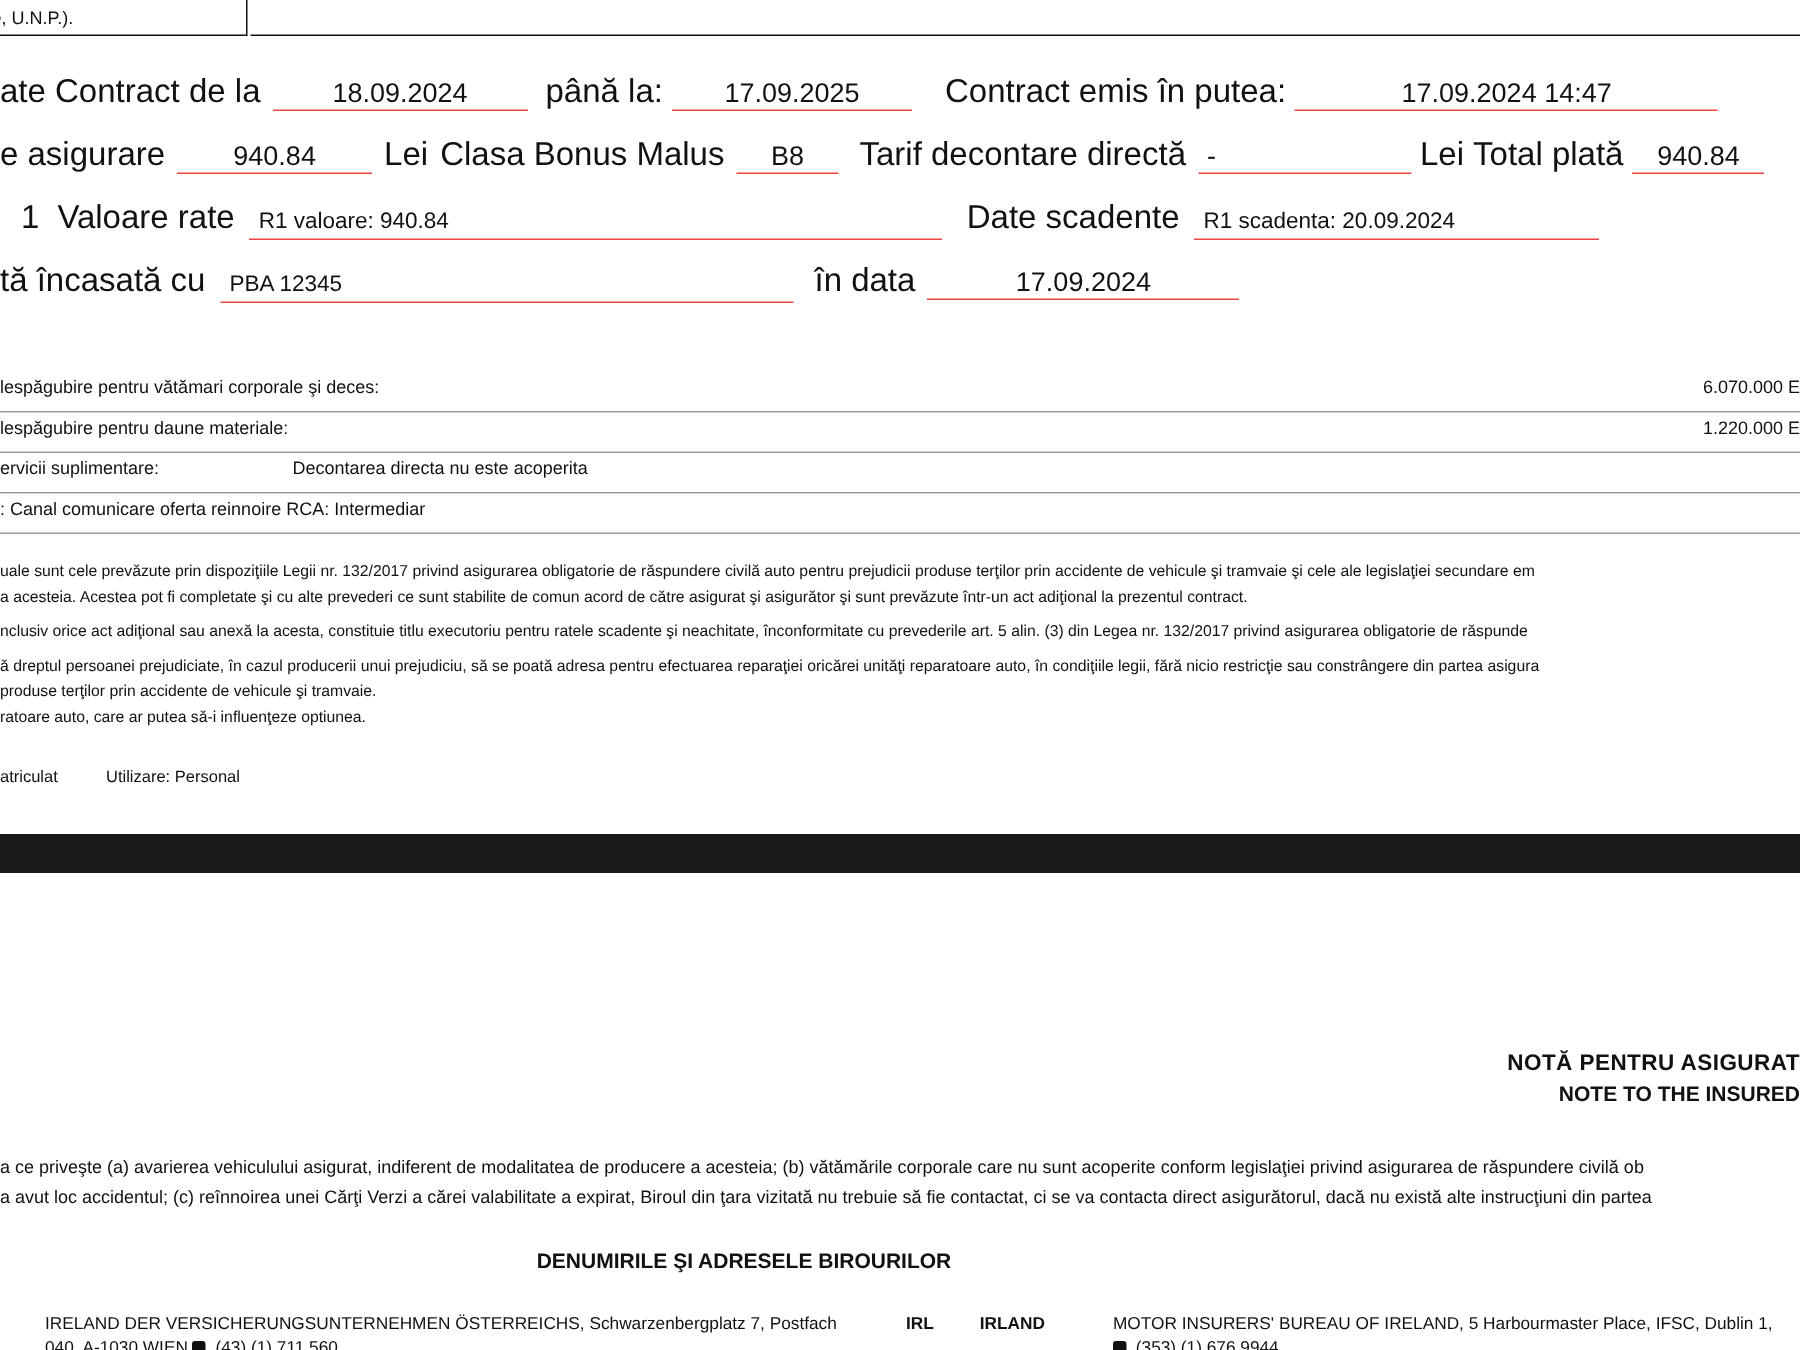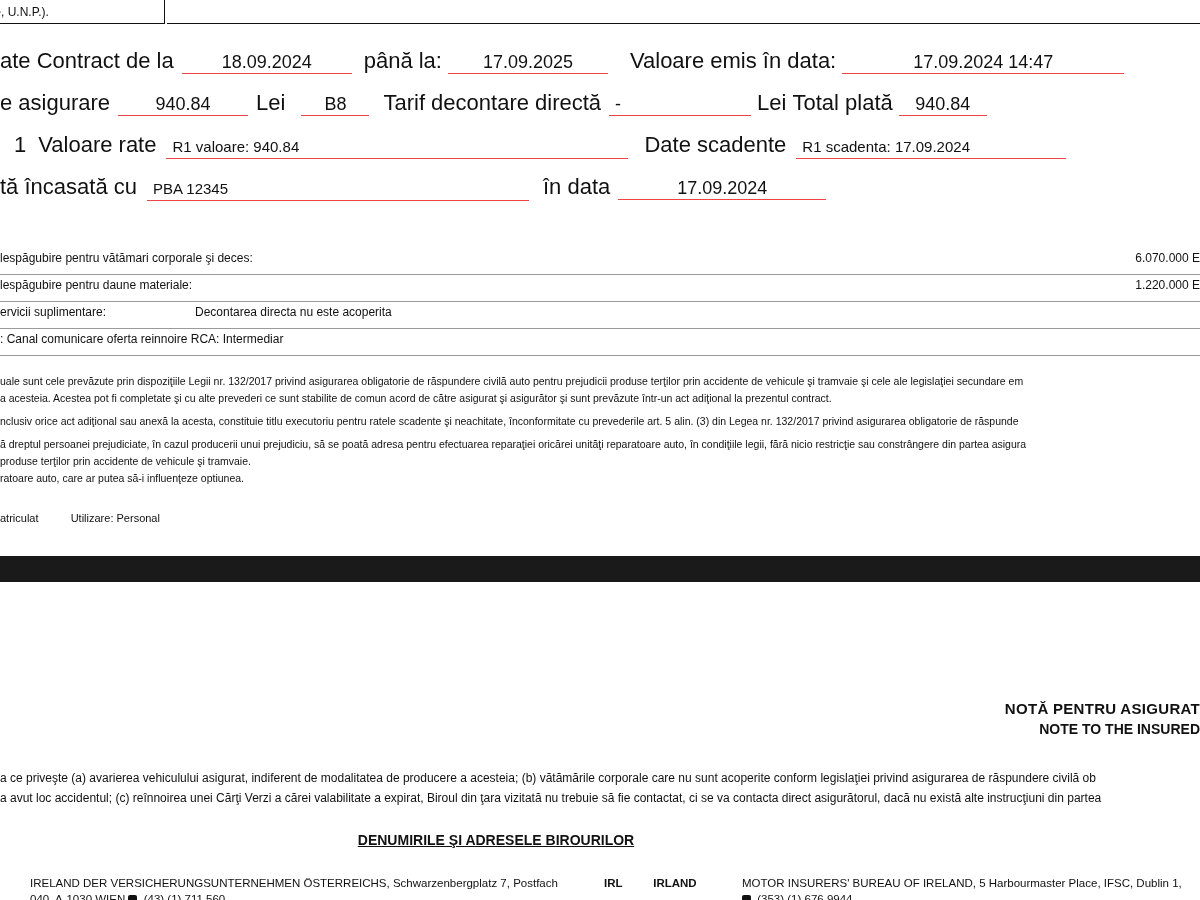--- a/index.html
+++ b/index.html
@@ -167,21 +167,20 @@
     white-space: nowrap;
   }
   .bureaus-title {
     position: absolute;
     left: 0;
     top: 832px;
     width: 992px;
     text-align: center;
     font-size: 14px;
     font-weight: bold;
-    text-decoration: underline;
   }
   .bureaus {
     position: absolute;
     left: 0;
     top: 875px;
     width: 1200px;
     font-size: 11.5px;
     line-height: 16px;
   }
   .bureaus .col1 {
@@ -225,32 +224,33 @@
 
     <div class="frow">
       <span class="lbl big">ate Contract de la</span>
       <span class="sp" style="width:8px"></span>
       <span class="val" style="width:158px">18.09.2024</span>
       <span class="sp" style="width:12px"></span>
       <span class="lbl big">până la:</span>
       <span class="sp" style="width:6px"></span>
       <span class="val" style="width:148px">17.09.2025</span>
       <span class="sp" style="width:22px"></span>
-      <span class="lbl big">Valoare emis în data:</span>
+      <span class="lbl big">Contract emis în putea:</span>
       <span class="sp" style="width:6px"></span>
       <span class="val" style="width:270px">17.09.2024 14:47</span>
     </div>
 
     <div class="frow">
       <span class="lbl big">e asigurare</span>
       <span class="sp" style="width:8px"></span>
       <span class="val" style="width:118px">940.84</span>
       <span class="sp" style="width:8px"></span>
       <span class="lbl big">Lei</span>
       <span class="sp" style="width:8px"></span>
+      <span class="lbl big">Clasa Bonus Malus</span>
       <span class="sp" style="width:8px"></span>
       <span class="val" style="width:56px">B8</span>
       <span class="sp" style="width:14px"></span>
       <span class="lbl big">Tarif decontare directă</span>
       <span class="sp" style="width:8px"></span>
       <span class="val left" style="width:130px">-</span>
       <span class="sp" style="width:6px"></span>
       <span class="lbl big">Lei</span>
       <span class="sp" style="width:6px"></span>
       <span class="lbl big">Total plată</span>
@@ -261,21 +261,21 @@
     <div class="frow">
       <span class="sp" style="width:14px"></span>
       <span class="lbl big">1</span>
       <span class="sp" style="width:12px"></span>
       <span class="lbl big">Valoare rate</span>
       <span class="sp" style="width:10px"></span>
       <span class="val left small" style="width:450px">R1 valoare: 940.84</span>
       <span class="sp" style="width:16px"></span>
       <span class="lbl big">Date scadente</span>
       <span class="sp" style="width:10px"></span>
-      <span class="val left small" style="width:258px">R1 scadenta: 17.09.2024</span>
+      <span class="val left small" style="width:258px">R1 scadenta: 20.09.2024</span>
     </div>
 
     <div class="frow">
       <span class="lbl big">tă încasată cu</span>
       <span class="sp" style="width:10px"></span>
       <span class="val left small" style="width:370px">PBA 12345</span>
       <span class="sp" style="width:14px"></span>
       <span class="lbl big">în data</span>
       <span class="sp" style="width:8px"></span>
       <span class="val" style="width:196px">17.09.2024</span>

